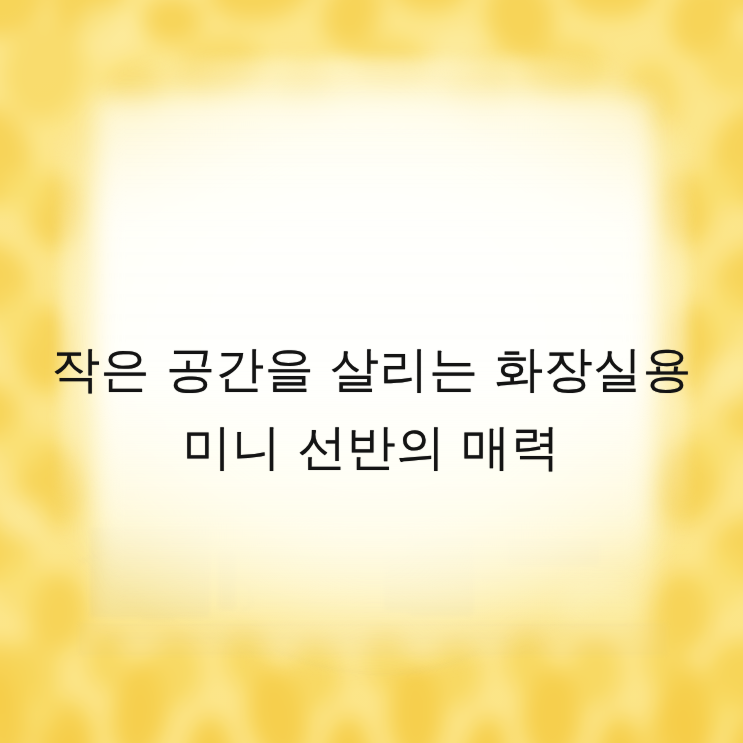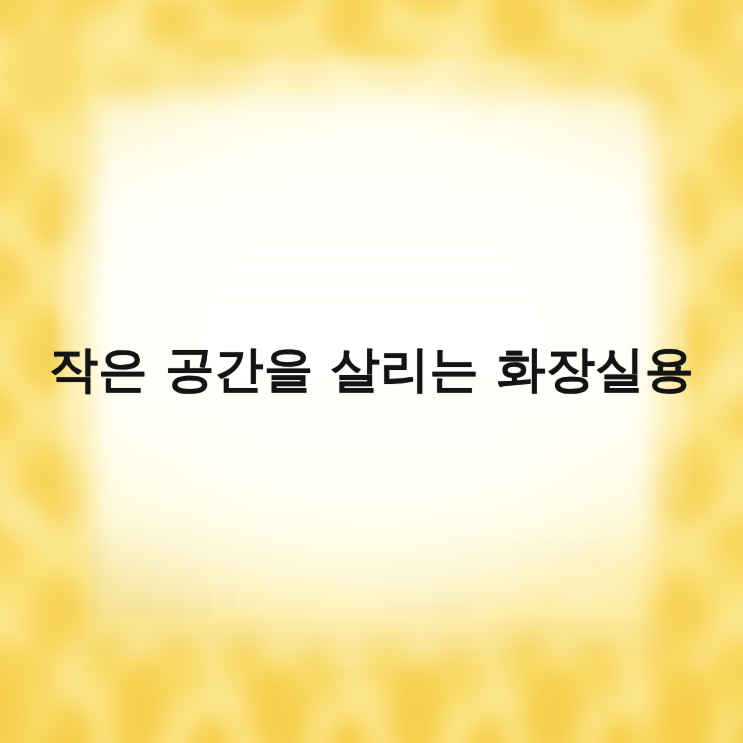--- a/index.html
+++ b/index.html
@@ -87,21 +87,21 @@
     position: absolute;
     left: 0;
     right: 0;
     top: 331px;
     text-align: center;
     pointer-events: none;
   }
   .title-line {
     display: block;
     color: #141414;
-    font-weight: 700;
+    font-weight: 400;
     font-size: 49px;
     line-height: 78px;
     letter-spacing: 0.4px;
     white-space: nowrap;
     text-shadow: 0 0 1px rgba(20,20,20,0.55);
   }
 </style>
 </head>
 <body>
 
@@ -243,15 +243,16 @@
         <rect x="0" y="152" width="590" height="34"></rect>
       </g>
     </svg>
   </div>
 
   <div class="white-veil"></div>
   <div class="white-veil-2"></div>
 
   <div class="title-block">
     <span class="title-line">작은 공간을 살리는 화장실용</span>
+    <span class="title-line">미니 선반의 매력</span>
   </div>
 
 </div>
 
 </body></html>

